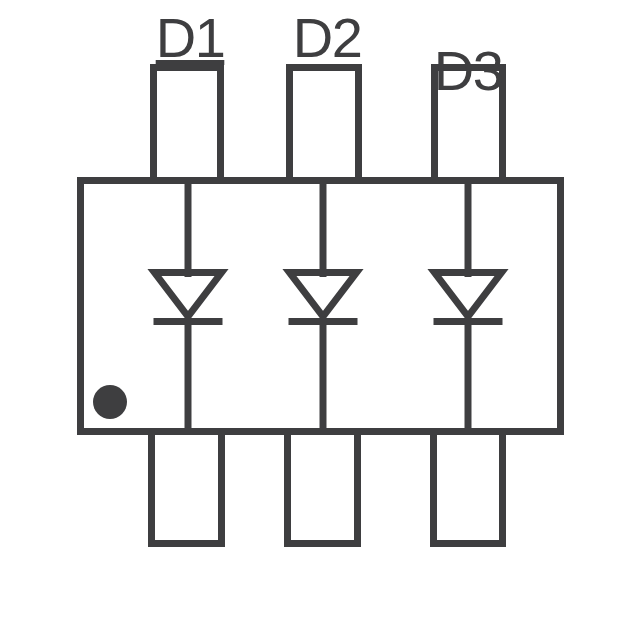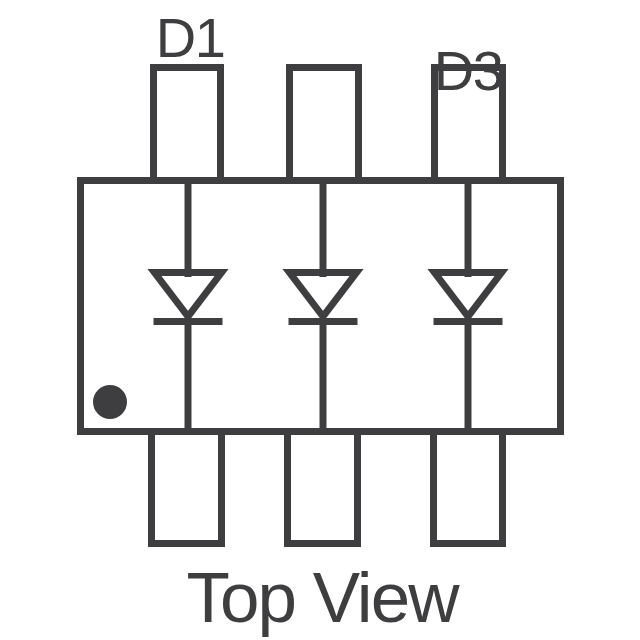--- a/index.html
+++ b/index.html
@@ -60,18 +60,18 @@
     <g>
       <path class="stroke" d="M468 178 V 277"></path>
       <path class="stroke" d="M434.5 272.5 H 501.5 L 468 316.5 Z"></path>
       <path class="stroke" d="M433.5 321.5 H 502.5"></path>
       <path class="stroke" d="M468 319 V 433"></path>
     </g>
 
     <circle class="fill" cx="110" cy="402" r="17"></circle>
   </svg>
 
-  <div class="dlabel" style="left:190px;">D1</div>
+  <div class="dlabel" style="left:190px;text-decoration:underline;">D1</div>
+  <div class="dlabel" style="left:327px;">D2</div>
   <div class="dlabel" style="left:468px;margin-top:33px;">D3</div>
 
-  <div class="caption" style="left:322px;">Top View</div>
 
 </div>
 
 </body></html>

